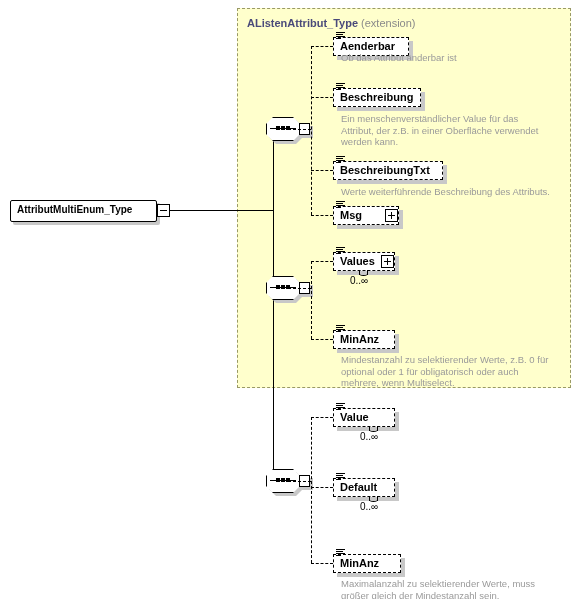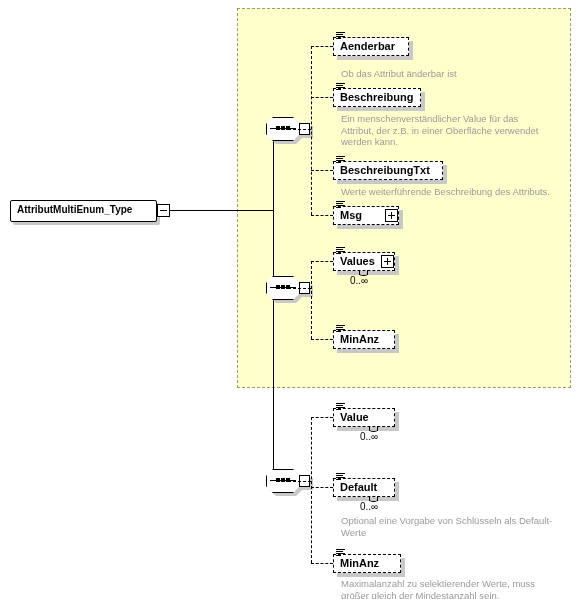--- a/index.html
+++ b/index.html
@@ -269,20 +269,24 @@
     line-height: 11.5px;
     color: #9a9a9a;
   }
 </style>
 </head>
 <body>
 
 <div id="diagram">
 
   <div class="ext-panel"></div>
+  <div class="ext-title">
+    <span>AListenAttribut_Type</span>
+    <span class="ext-kind">(extension)</span>
+  </div>
 
   <div class="rootbox">
     <span class="rb-label">AttributMultiEnum_Type</span>
   </div>
   <div class="toggle minus" style="left:157px; top:204px;"></div>
 
   <div class="line h" style="left:170px; top:210px; width:104px;"></div>
   <div class="line v" style="left:273px; top:129px; height:352px;"></div>
 
   <div class="line h" style="left:273px; top:129px; width:10px;"></div>
@@ -311,21 +315,21 @@
     <div class="eshadow" style="width:76px;"></div>
     <div class="ebox" style="width:76px;"></div>
     <div class="eglyph">
         <i></i>
         <i></i>
         <i></i>
         <i></i>
       </div>
     <span class="elabel">Aenderbar</span>
   </div>
-  <div class="desc" style="left:341px; top:68px; width:210px;">Ob das Attribut änderbar ist</div>
+  <div class="desc" style="left:341px; top:52px; width:210px;">Ob das Attribut änderbar ist</div>
 
   <div class="elem" style="left:333px; top:88px;">
     <div class="eshadow" style="width:88px;"></div>
     <div class="ebox" style="width:88px;"></div>
     <div class="eglyph">
         <i></i>
         <i></i>
         <i></i>
         <i></i>
       </div>
@@ -394,20 +398,21 @@
     <div class="eshadow" style="width:62px;"></div>
     <div class="ebox" style="width:62px;"></div>
     <div class="eglyph">
         <i></i>
         <i></i>
         <i></i>
         <i></i>
       </div>
     <span class="elabel">MinAnz</span>
   </div>
+  <div class="desc" style="left:341px; top:354px; width:215px;">Mindestanzahl zu selektierender Werte, z.B. 0 für optional oder 1 für obligatorisch oder auch mehrere, wenn Multiselect.</div>
 
   <div class="seq" style="left:266px; top:469px;">
     <div class="octshadow"></div>
     <div class="stubshadow"></div>
     <div class="oct"></div>
     <div class="bar"></div>
     <div class="dot d1"></div>
     <div class="dot d2"></div>
     <div class="dot d3"></div>
     <div class="stub"></div>
@@ -439,21 +444,20 @@
     <div class="eglyph">
         <i></i>
         <i></i>
         <i></i>
         <i></i>
       </div>
     <span class="elabel">Default</span>
   </div>
   <div class="occ-chevron" style="left:369px; top:496px;"></div>
   <div class="cardinality" style="left:360px; top:501px;">0..∞</div>
-  <div class="desc" style="left:341px; top:515px; width:215px;">Optional eine Vorgabe von Schlüsseln als Default-Werte</div>
 
   <div class="elem" style="left:333px; top:554px;">
     <div class="eshadow" style="width:68px;"></div>
     <div class="ebox" style="width:68px;"></div>
     <div class="eglyph">
         <i></i>
         <i></i>
         <i></i>
         <i></i>
       </div>

